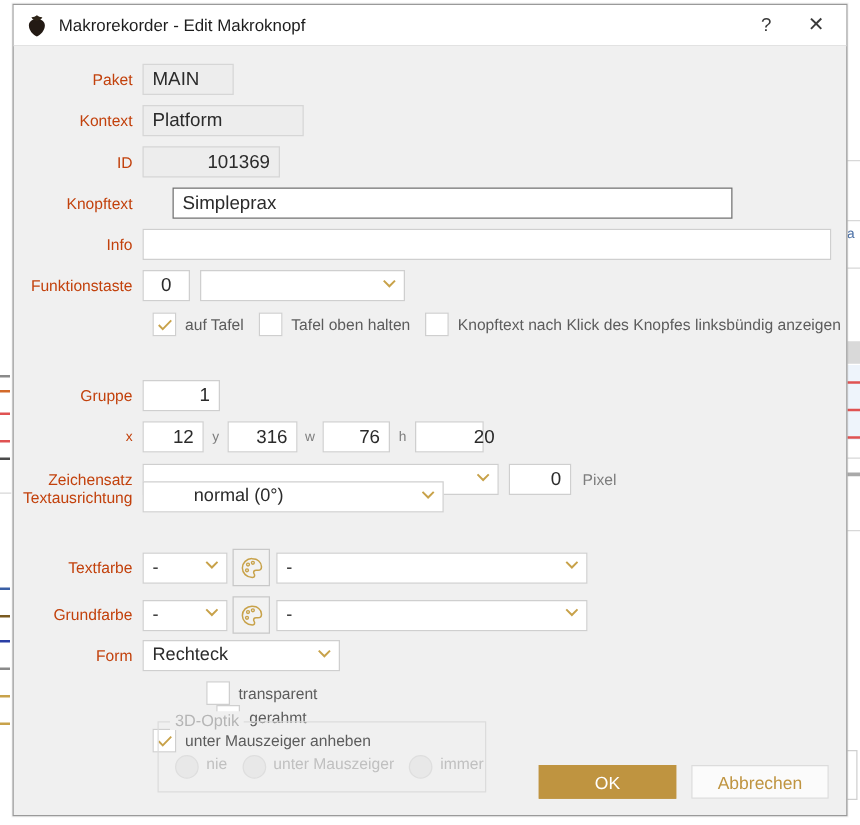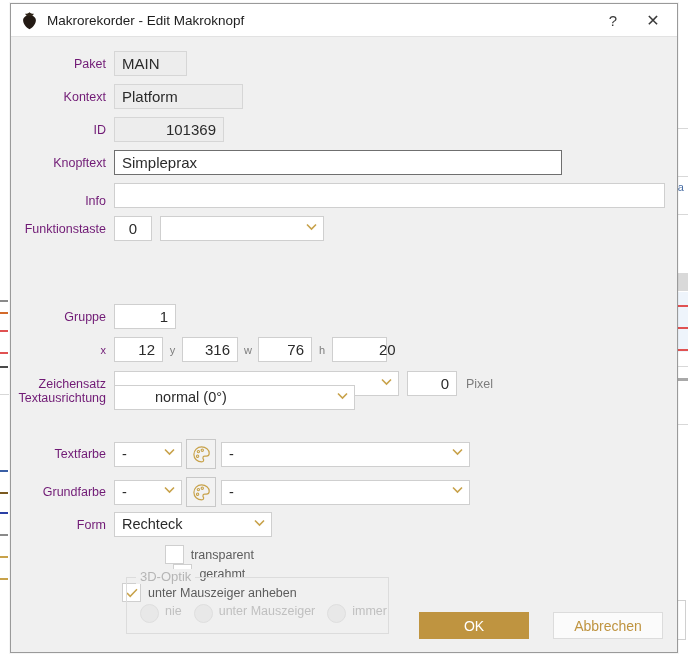--- a/index.html
+++ b/index.html
@@ -37,21 +37,21 @@
     font-size:15px;color:#3a3a3a;cursor:default;background:transparent;border:0;
     font-family:"Liberation Sans",sans-serif;
   }
   .tb-btn.close{font-size:16px;}
 
   .body{padding:0;position:relative;height:616px;box-sizing:border-box;}
 
   .row{display:flex;align-items:center;margin-bottom:0;}
   .lbl{
     width:103px;min-width:103px;text-align:right;padding-right:8px;
-    font-size:12.5px;color:#701a75;box-sizing:border-box;white-space:nowrap;
+    font-size:12.5px;color:#c2410c;box-sizing:border-box;white-space:nowrap;
   }
   .lbl.small{font-size:11px;}
 
   
   .fld{
     box-sizing:border-box;border:1px solid #cfcfcf;background:#ffffff;
     height:25px;line-height:23px;padding:0 7px;font-size:14.5px;color:#2b2b2b;
     font-family:"Liberation Sans",sans-serif;
   }
   .fld.ro{background:#ededed;border-color:#d6d6d6;}
@@ -97,21 +97,21 @@
     display:inline-block;flex:0 0 auto;
   }
   .rlabel{font-size:12.5px;color:#c0c0c0;margin:0 12px 0 6px;white-space:nowrap;}
 
   .footer{position:absolute;left:0;right:0;bottom:14px;display:flex;justify-content:flex-end;padding-right:14px;}
   .btn{
     box-sizing:border-box;height:27px;min-width:110px;padding:0 14px;
     font-family:"Liberation Sans",sans-serif;font-size:14px;
     display:inline-flex;align-items:center;justify-content:center;cursor:default;
   }
-  .btn.primary{background:#bf9440;color:#ffffff;border:1px solid #bf9440;margin-right:24px;}
+  .btn.primary{background:#bf9440;color:#ffffff;border:1px solid #bf9440;margin-right:12px;}
   .btn.secondary{background:#fbfbfb;color:#bf9440;border:1px solid #dcdcdc;}
 </style>
 </head>
 <body>
 
 <div id="bg-app">
   <div class="bg-line" style="left:672px;top:128px;width:16px;"></div>
   <div class="bg-line" style="left:672px;top:176px;width:16px;"></div>
   <div class="bg-line" style="left:672px;top:214px;width:16px;"></div>
   <div class="bg-txt" style="left:674px;top:181px;">ra</div>
@@ -165,41 +165,59 @@
       <div class="fld ro big" style="width:129px;">Platform</div>
     </div>
 
     <div class="row" style="position:absolute;left:0;top:80px;">
       <div class="lbl">ID</div>
       <div class="fld ro big num" style="width:110px;padding-left:16px;">101369</div>
     </div>
 
     <div class="row" style="position:absolute;left:0;top:113px;">
       <div class="lbl">Knopftext</div>
-      <div class="fld focus big" style="width:448px;">Simpleprax</div>
-    </div>
-
-    <div class="row" style="position:absolute;left:0;top:146px;align-items:flex-end;">
+      <div class="fld focus big" style="width:448px;margin-left:24px;">Simpleprax</div>
+    </div>
+
+    <div class="row" style="position:absolute;left:0;top:146px;">
       <div class="lbl">Info</div>
       <div class="fld big" style="width:551px;"></div>
     </div>
 
     <div class="row" style="position:absolute;left:0;top:179px;">
       <div class="lbl">Funktionstaste</div>
       <div class="fld big num" style="width:38px;text-align:center;">0</div>
       <div class="combo" style="width:164px;margin-left:8px;">
         <span></span>
         <span class="chev">
           <svg width="11" height="8" viewBox="0 0 11 8">
               <path d="M1 1.5l4.5 4.5L10 1.5" stroke="#c8a24a" stroke-width="1.6" fill="none"></path>
             </svg>
         </span>
       </div>
     </div>
 
+    <div class="row" style="position:absolute;left:111px;top:213px;">
+      <span class="cbwrap">
+        <span class="cbox">
+          <svg width="12" height="10" viewBox="0 0 12 10">
+              <path d="M1 5l3.2 3.3L11 1.3" stroke="#c8a24a" stroke-width="1.5" fill="none"></path>
+            </svg>
+        </span>
+        <span class="cblabel">auf Tafel</span>
+      </span>
+      <span class="cbwrap">
+        <span class="cbox"></span>
+        <span class="cblabel">Tafel oben halten</span>
+      </span>
+      <span class="cbwrap">
+        <span class="cbox"></span>
+        <span class="cblabel">Knopftext nach Klick des Knopfes linksbündig anzeigen</span>
+      </span>
+    </div>
 
     <div class="row" style="position:absolute;left:0;top:267px;">
       <div class="lbl">Gruppe</div>
       <div class="fld big num" style="width:62px;">1</div>
     </div>
 
     <div class="row" style="position:absolute;left:0;top:300px;">
       <div class="lbl small">x</div>
       <div class="fld big num" style="width:49px;">12</div>
       <div style="width:19px;text-align:center;font-size:11px;color:#7d7d7d;">y</div>

